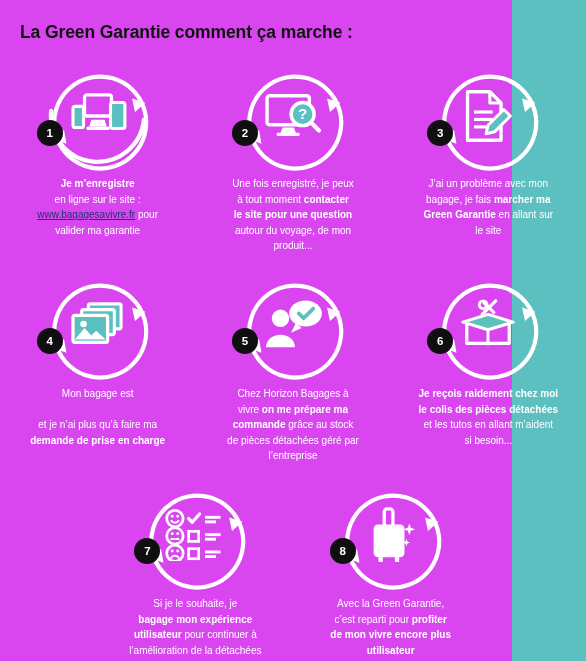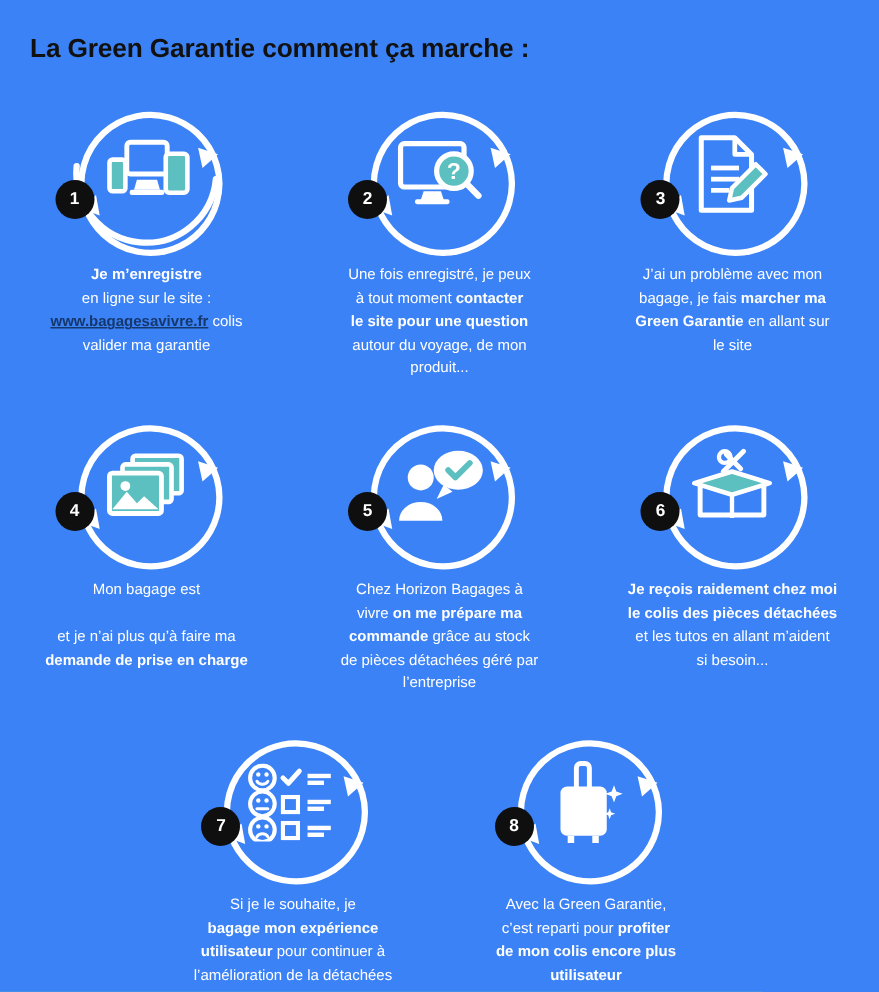--- a/index.html
+++ b/index.html
@@ -8,24 +8,24 @@
   }
   body {
     width: 586px;
     height: 661px;
     background: #5cbfc0;
     font-family: "Liberation Sans", sans-serif;
     overflow: hidden;
     position: relative;
   }
   .page {
-    width: 586px;
+    width: 512px;
     height: 661px;
     position: relative;
-    background: #3b82f6;
+    background: #d946ef;
     box-sizing: border-box;
   }
   .page-title {
     position: absolute;
     left: 20px;
     top: 22px;
     font-size: 17.5px;
     font-weight: bold;
     color: #111111;
     letter-spacing: -0.1px;
@@ -105,21 +105,21 @@
     width: 100%;
     word-wrap: break-word;
   }
   .caption b {
     font-weight: bold;
     color: #ffffff;
   }
   .caption .link {
     color: #16376b;
     text-decoration: underline;
-    font-weight: bold;
+    font-weight: normal;
   }
   .row-1 .icon-area { height: 108px; }
   .row-2 { margin-top: 16px; }
   .row-3 { margin-top: 16px; }
   .sp-pad { width: 97.66px; }
 </style>
 </head>
 <body>
 
 <div class="page">
@@ -142,21 +142,21 @@
             <svg viewBox="0 0 64 52" width="62" height="50">
               <rect x="18" y="4" width="28" height="22" rx="2.5" fill="none" stroke="#ffffff" stroke-width="3.4"></rect>
               <path d="M25 30 h14 l2 7 h-18 z" fill="#ffffff"></path>
               <rect x="20" y="37" width="24" height="3.6" rx="1.6" fill="#ffffff"></rect>
               <rect x="6" y="16" width="11" height="22" rx="2.2" fill="#5cbfc0" stroke="#ffffff" stroke-width="3.2"></rect>
               <rect x="45" y="12" width="15" height="27" rx="2.4" fill="#5cbfc0" stroke="#ffffff" stroke-width="3.2"></rect>
             </svg>
           </div>
           <div class="badge">1</div>
         </div>
-        <div class="caption"><b>Je m’enregistre</b><br><span>en ligne sur le site :</span><br><span class="link">www.bagagesavivre.fr</span><span> colis</span><br><span>valider ma garantie</span></div>
+        <div class="caption"><b>Je m’enregistre</b><br><span>en ligne sur le site :</span><br><span class="link">www.bagagesavivre.fr</span><span> pour</span><br><span>valider ma garantie</span></div>
       </div>
 
       <div class="step">
         <div class="icon-area">
           <svg class="cycle" viewBox="0 0 116 116">
             <path d="M22 86 A46 46 0 1 1 26 92" fill="none" stroke="#ffffff" stroke-width="4.2" stroke-linecap="round" transform="rotate(18 58 58)"></path>
             <polygon points="0,0 -7,-12 7,-12" fill="#ffffff" transform="translate(24,72) rotate(200)"></polygon>
             <polygon points="0,0 -7,-12 7,-12" fill="#ffffff" transform="translate(95,54) rotate(18)"></polygon>
           </svg>
           <div class="glyph">
@@ -318,20 +318,20 @@
               <path d="M21 22 v-14 a3 3 0 0 1 3 -3 h3 a3 3 0 0 1 3 3 v14" fill="none" stroke="#ffffff" stroke-width="3.4"></path>
               <rect x="10" y="21" width="32" height="34" rx="4.5" fill="#ffffff"></rect>
               <rect x="15" y="55" width="4.5" height="5" fill="#ffffff"></rect>
               <rect x="32" y="55" width="4.5" height="5" fill="#ffffff"></rect>
               <path d="M47 20 l1.6 4.4 4.4 1.6 -4.4 1.6 -1.6 4.4 -1.6 -4.4 -4.4 -1.6 4.4 -1.6 z" fill="#ffffff"></path>
               <path d="M44 36 l1 2.8 2.8 1 -2.8 1 -1 2.8 -1 -2.8 -2.8 -1 2.8 -1 z" fill="#ffffff"></path>
             </svg>
           </div>
           <div class="badge">8</div>
         </div>
-        <div class="caption"><span>Avec la Green Garantie,</span><br><span>c’est reparti pour </span><b>profiter</b><br><b>de mon colis encore plus</b><br><b>utilisateur</b></div>
+        <div class="caption"><span>Avec la Green Garantie,</span><br><span>c’est reparti pour </span><b>profiter</b><br><b>de mon vivre encore plus</b><br><b>utilisateur</b></div>
       </div>
 
       <div class="sp-pad"></div>
     </div>
 
   </div>
 </div>
 
 </body></html>

